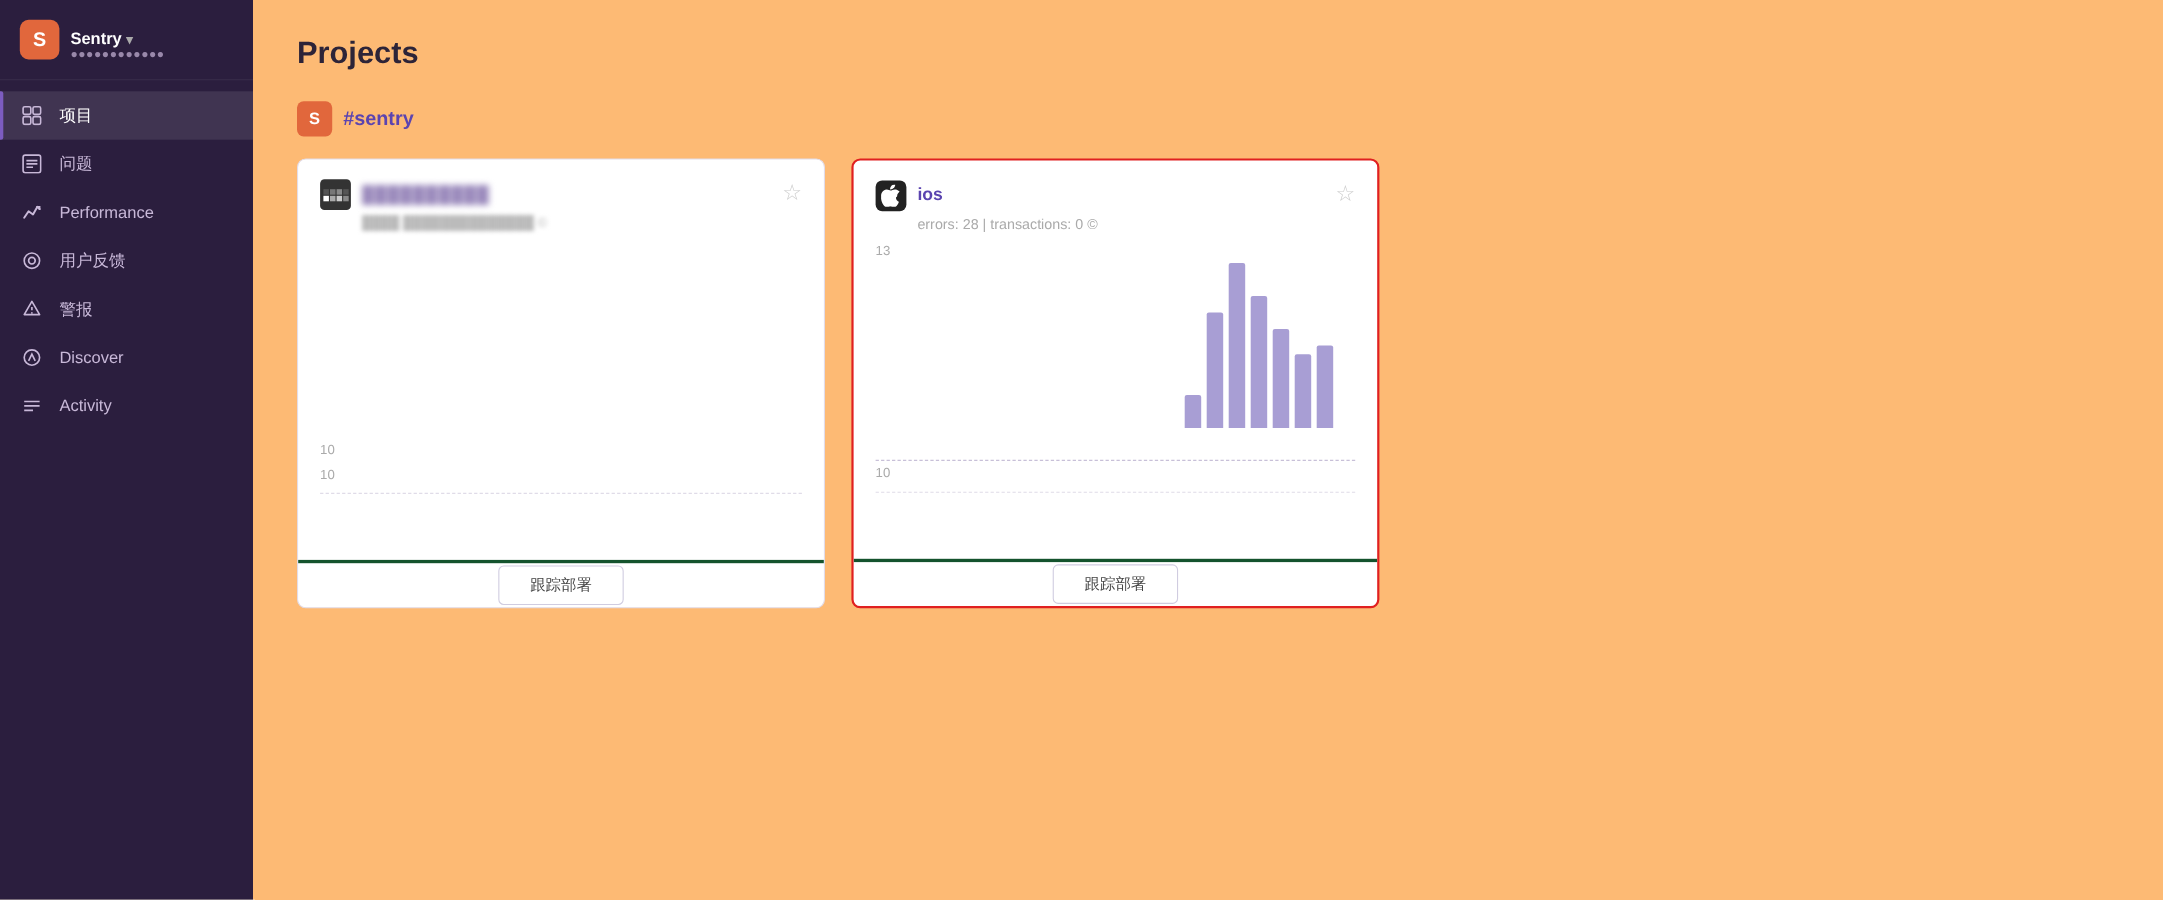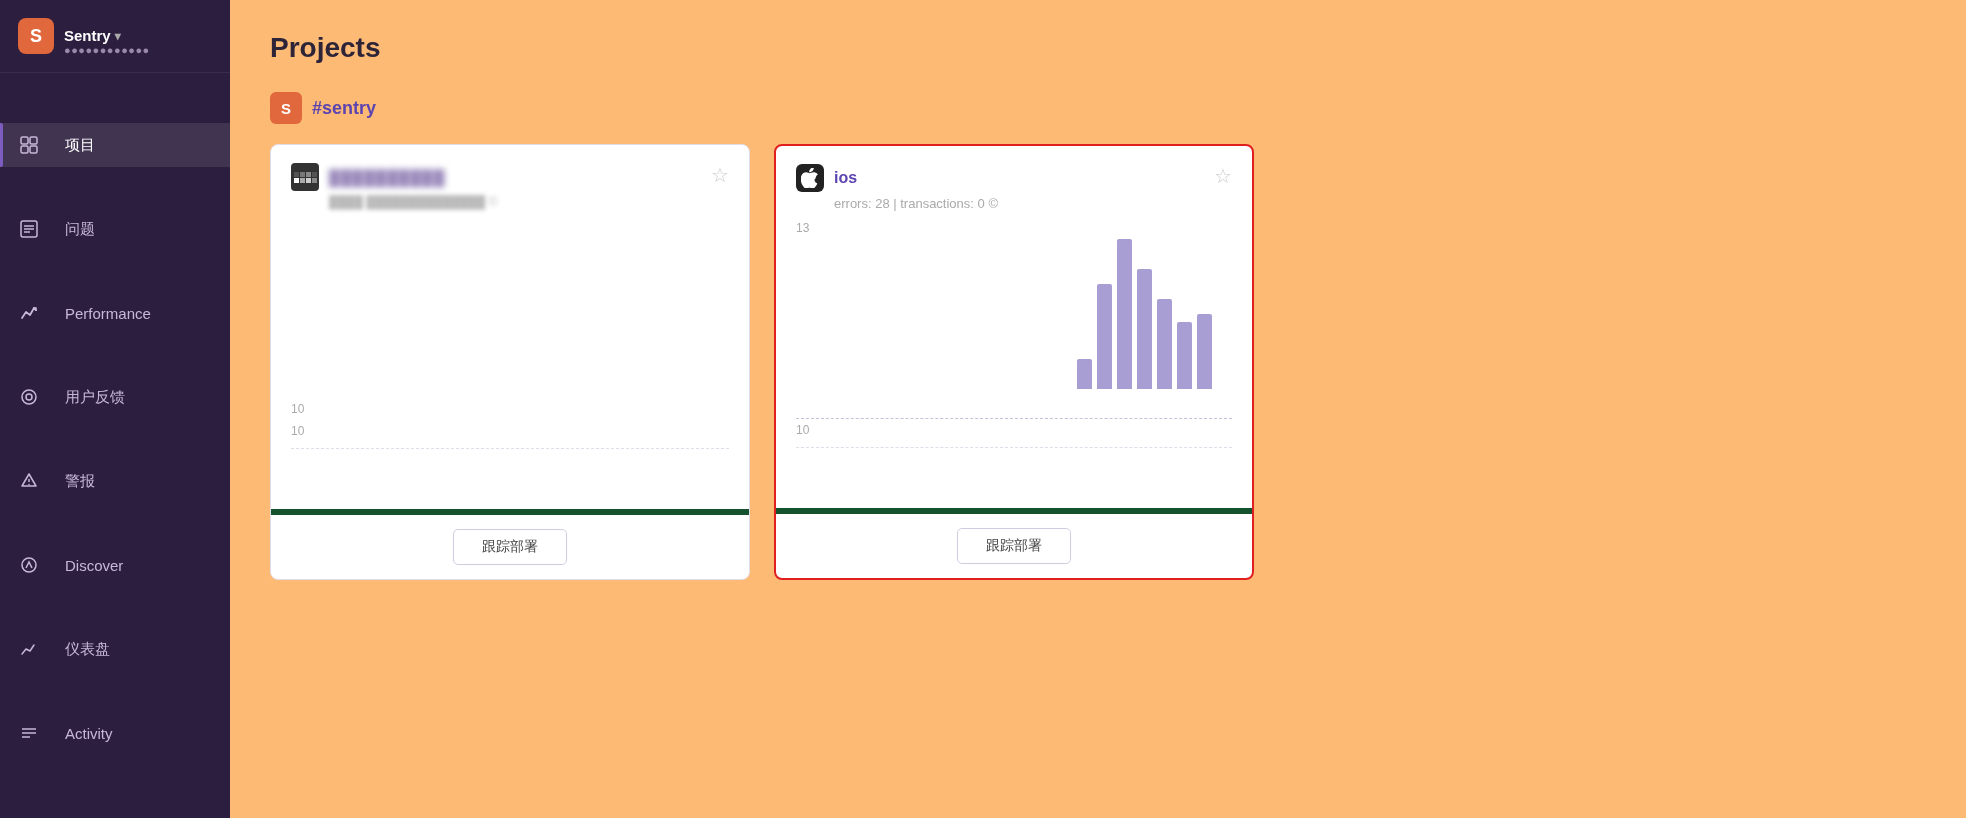--- a/index.html
+++ b/index.html
@@ -46,28 +46,27 @@
       letter-spacing: 0.5px;
     }
     .sidebar-nav {
       flex: 1;
       padding: 10px 0;
       overflow-y: auto;
     }
     .nav-item {
       display: flex;
       align-items: center;
-      gap: 25px;
+      gap: 14px;
       padding: 11px 18px;
       cursor: pointer;
       color: #c8b8d8;
       font-size: 15px;
       transition: background 0.15s;
       position: relative;
-      margin-top: 40px;
     }
     .nav-item.active {
       background: rgba(255,255,255,0.1);
       color: #fff;
     }
     .nav-item.active::before {
       content: '';
       position: absolute;
       left: 0; top: 0; bottom: 0;
       width: 3px;
@@ -195,22 +194,22 @@
     .bars-container {
       display: flex;
       align-items: flex-end;
       gap: 5px;
       width: 100%;
       height: 180px;
       padding-bottom: 30px;
       position: relative;
     }
     .card-footer {
-      padding: 14px 20px;
-      border-top: 6px solid #14532d;
+      padding: 2px 20px;
+      border-top: 3px solid #14532d;
       display: flex;
       justify-content: center;
     }
     .track-btn {
       border: 1px solid #d0cce0;
       background: #fff;
       color: #444;
       padding: 8px 28px;
       border-radius: 5px;
       font-size: 14px;
@@ -301,28 +300,20 @@
     <div class="nav-item">
       <div class="nav-icon">
         <svg width="18" height="18" viewBox="0 0 18 18" fill="none">
             <circle cx="9" cy="9" r="7" stroke="#c8b8d8" stroke-width="1.5"></circle>
             <path d="M6 12 L9 6 L12 12" stroke="#c8b8d8" stroke-width="1.5" fill="none"></path>
           </svg>
       </div>
       <span class="nav-label">Discover</span>
     </div>
 
-    <div class="nav-item">
-      <div class="nav-icon">
-        <svg width="18" height="18" viewBox="0 0 18 18" fill="none">
-            <polyline points="2,14 6,9 10,11 14,5" stroke="#c8b8d8" stroke-width="1.5" fill="none" stroke-linecap="round" stroke-linejoin="round"></polyline>
-          </svg>
-      </div>
-      <span class="nav-label">仪表盘</span>
-    </div>
 
     <div class="nav-item">
       <div class="nav-icon">
         <svg width="18" height="18" viewBox="0 0 18 18" fill="none">
             <line x1="2" y1="5" x2="16" y2="5" stroke="#c8b8d8" stroke-width="1.5"></line>
             <line x1="2" y1="9" x2="16" y2="9" stroke="#c8b8d8" stroke-width="1.5"></line>
             <line x1="2" y1="13" x2="10" y2="13" stroke="#c8b8d8" stroke-width="1.5"></line>
           </svg>
       </div>
       <span class="nav-label">Activity</span>

